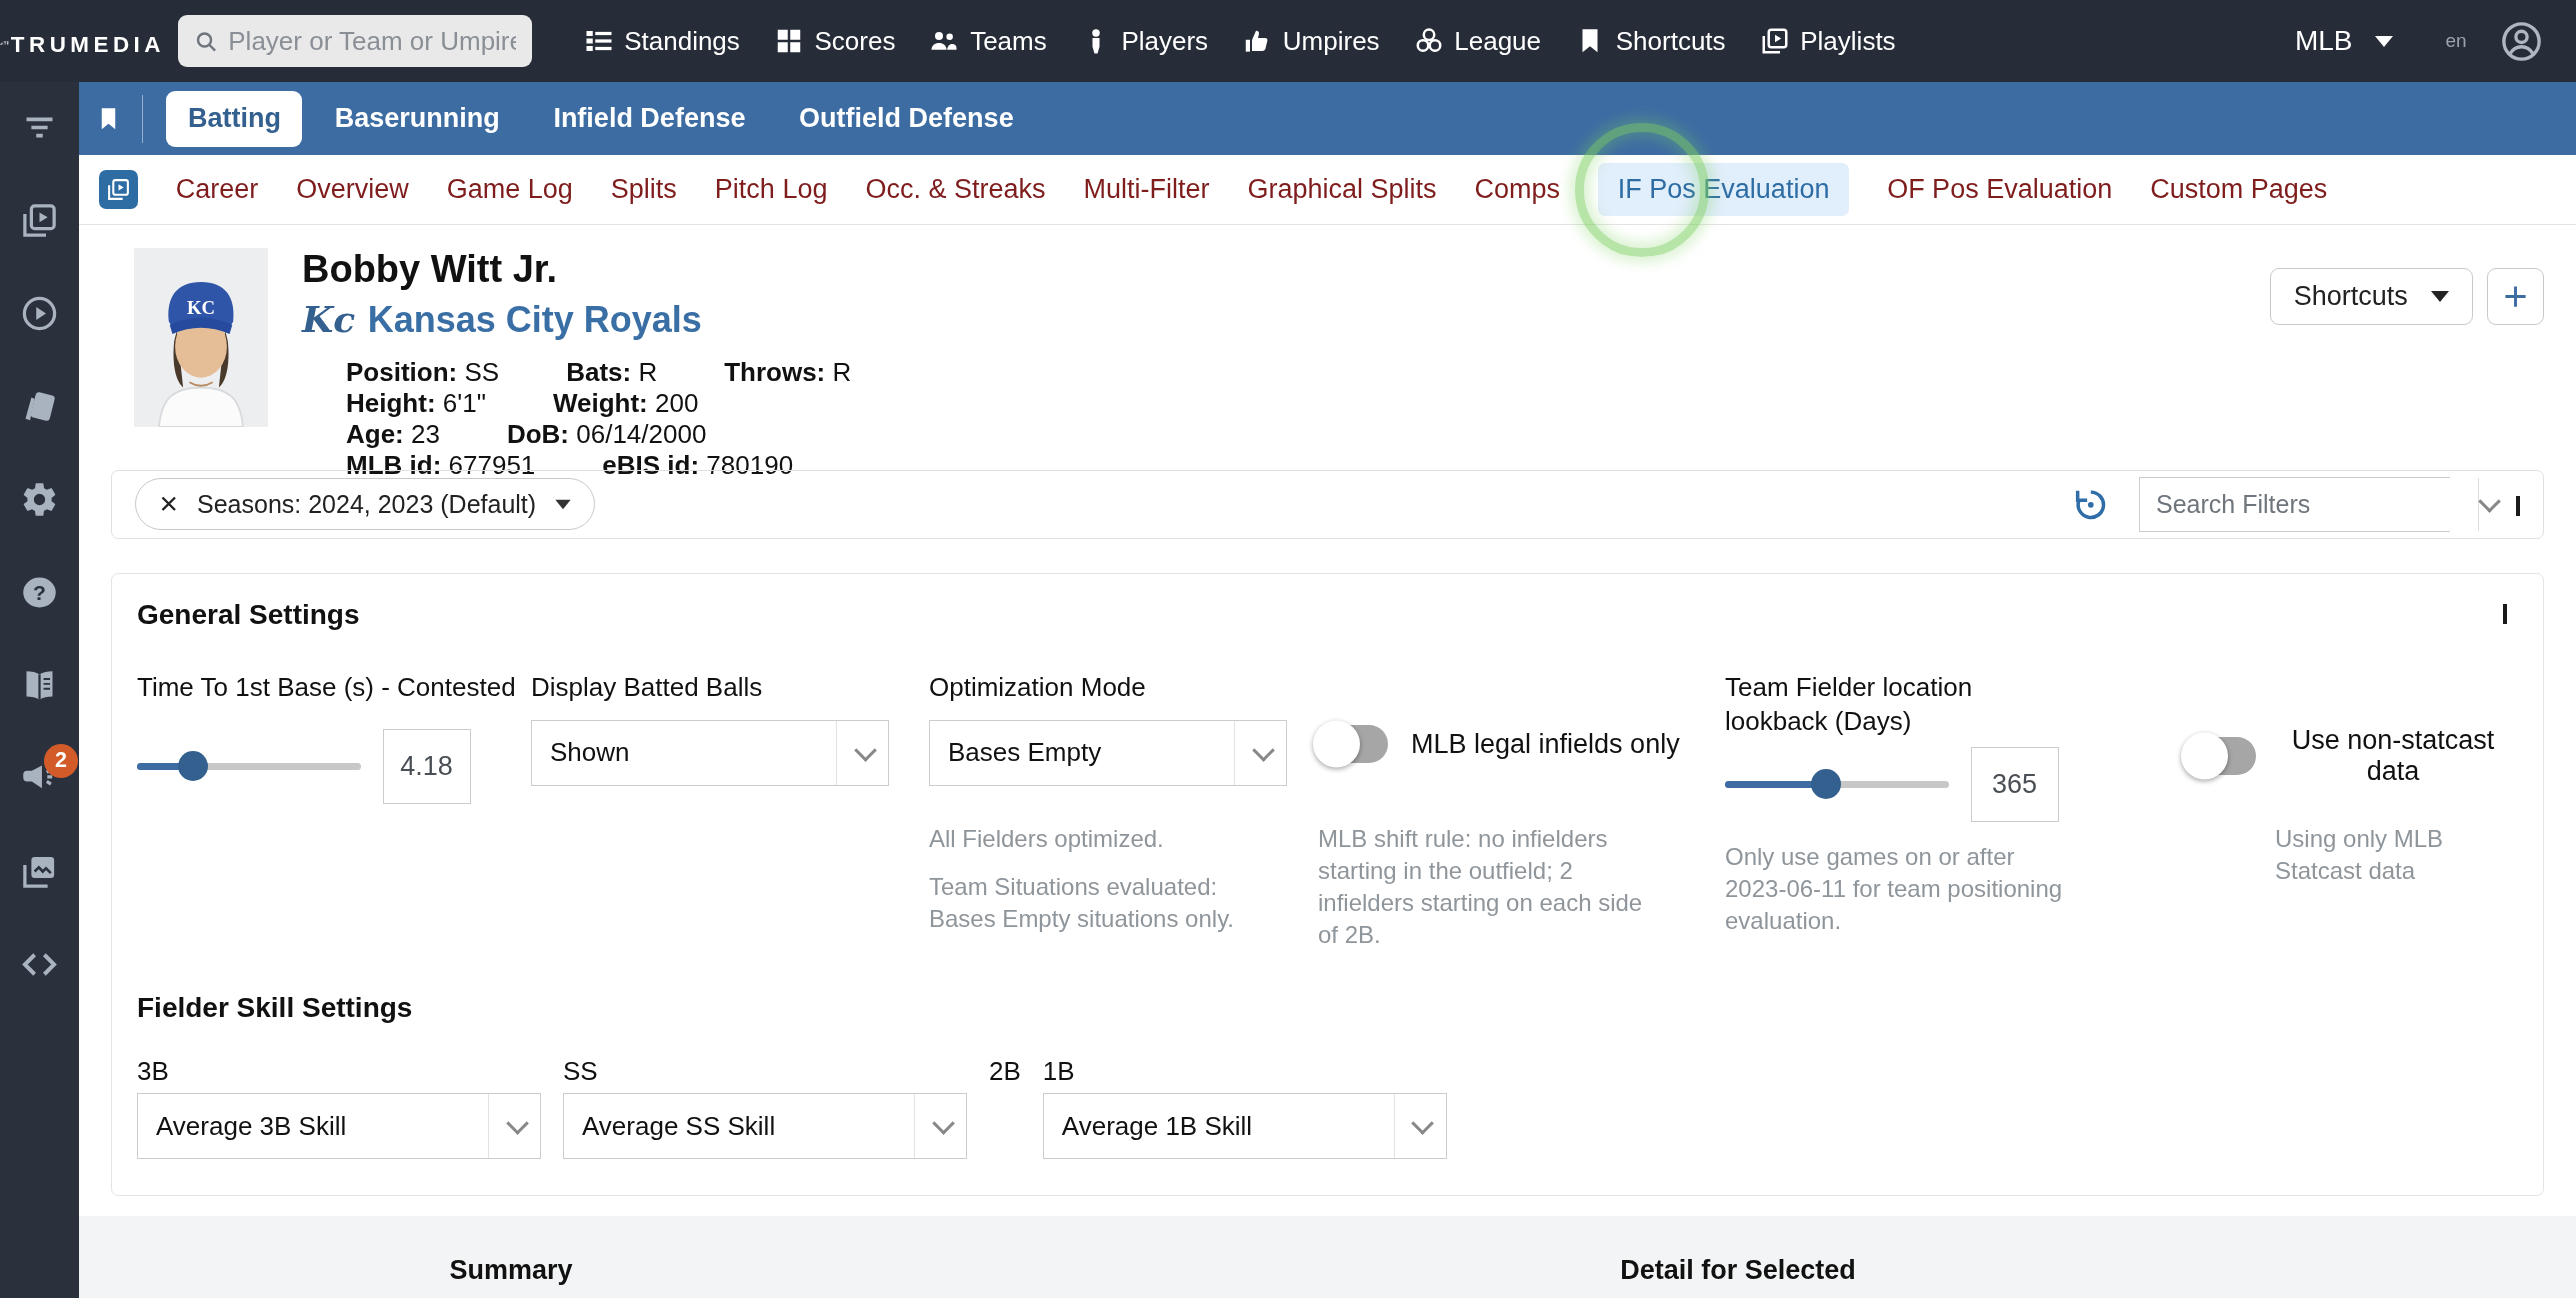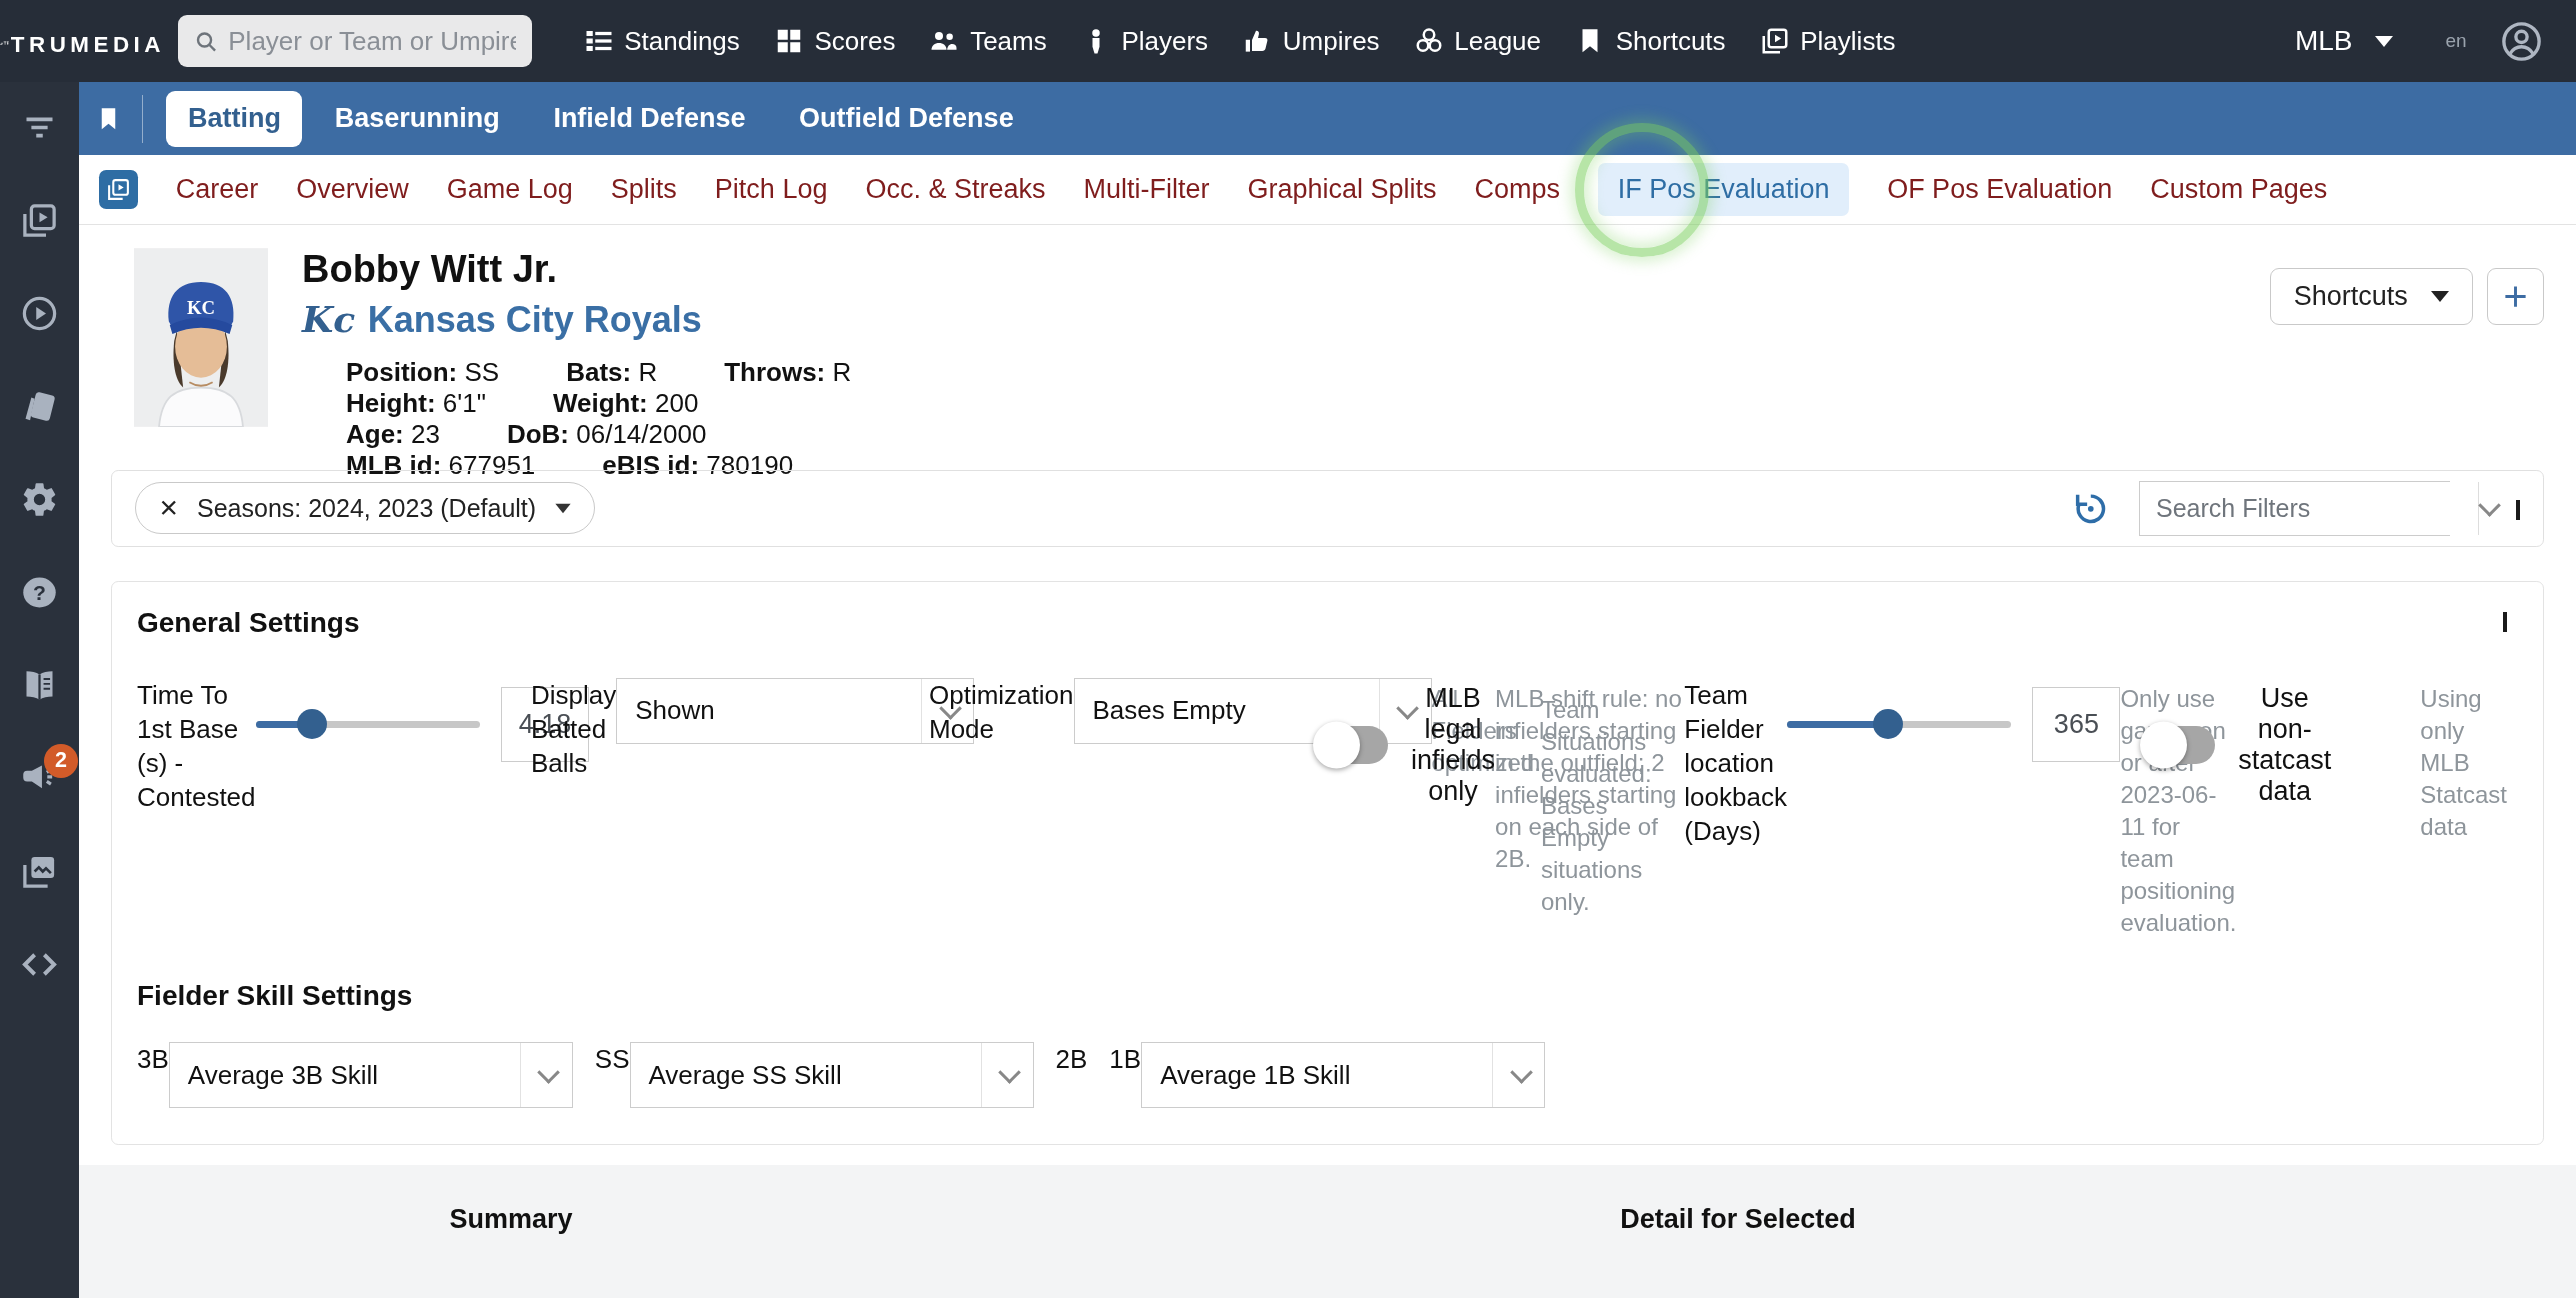--- a/index.html
+++ b/index.html
@@ -61,42 +61,42 @@
   .bio { margin-top:16px; font-size:26px; color:#111; line-height:31px; }
   .bio b { font-weight:bold;margin-left:44px; }
   .bio span.val { margin-right:23px; }
   .head-actions { margin-left:auto; display:flex; gap:14.3px; align-items:flex-start; padding-top:19.7px; }
   .btn { border:1.8px solid #c9c9c9; border-radius:9px; background:#fff; height:57px; display:flex; align-items:center; font-size:27px; color:#222; cursor:pointer; }
   .btn.shortcuts { padding:0 23px; gap:23px; }
   .btn.plus { width:57px; justify-content:center; color:#3d6ca3; }
   .caret-down { width:0; height:0; border-left:9.8px solid transparent; border-right:9.8px solid transparent; border-top:11.6px solid #222; }
 
   
-  .filter-panel { margin:10.7px 32px 0; border:1.8px solid #e0e0e0; border-radius:7.2px; height:77px; display:flex; align-items:center; padding:0 23px; flex:0 0 auto; }
+  .filter-panel { margin:10.7px 32px 0; border:1.8px solid #e0e0e0; border-radius:7.2px; height:69px; display:flex; align-items:center; padding:0 23px; flex:0 0 auto; }
   .chip { border:1.8px solid #c9c9c9; border-radius:27px; height:52px; display:flex; align-items:center; padding:0 21.5px; gap:18px; font-size:25px; font-weight:500; color:#222; cursor:pointer; }
   .chip svg { width:21.5px; height:21.5px; }
   .chip .caret-down { border-top-color:#333; transform:scale(.85); }
   .filter-right { margin-left:auto; display:flex; align-items:center; gap:30px; }
   .hist-icon { width:38px; height:38px; color:#2e6da8; cursor:pointer; }
   .sf-box { width:311px; height:55px; border:1.8px solid #ccc; display:flex; align-items:stretch; }
   .sf-box input { flex:1; border:none; outline:none; font-size:25px; color:#444; padding-left:16px; font-family:"Liberation Sans",sans-serif; }
   .sf-box input::placeholder { color:#6f757c; }
   .sf-dd { width:52px; border-left:1.8px solid #ddd; display:flex; align-items:center; justify-content:center; cursor:pointer; }
   .chev { width:16px; height:16px; border-right:3.6px solid #888; border-bottom:3.6px solid #888; transform:rotate(45deg) translateY(-3.6px); }
   .panel-collapse { margin-left:36px; cursor:pointer; }
   .chev-big { width:18px; height:18px; border-right:4.5px solid #1a1a1a; border-bottom:4.5px solid #1a1a1a; }
   .chev-big.down { transform:rotate(45deg); margin-top:-7.2px; }
   .chev-big.up { transform:rotate(-135deg); margin-top:7.2px; }
 
   
   .settings-panel { margin:34px 32px 0; border:1.8px solid #e3e3e3; border-radius:7.2px; padding:25px 36px 16px 25px; position:relative; flex:0 0 auto; }
   .sp-title { font-size:28px; font-weight:bold; color:#111; }
   .sp-collapse { position:absolute; right:36px; top:30px; }
   .srow { display:flex; margin-top:39px; }
-  .scol { display:flex; flex-direction:row; }
+  .scol { display:flex; flex-direction:column; }
   .c1 { width:394px; } .c2 { width:398px; } .c3 { width:389px; } .c4 { width:407px; } .c5 { width:461px; } .c6 { flex:1; }
   .lbl { font-size:26px; color:#111; min-height:50px; line-height:34px; }
   .c5 .lbl { width:304px; }
   .ctl { min-height:98px; display:flex; align-items:flex-start; }
   .note { font-size:24px; color:#8e959b; line-height:32px; margin-top:5.4px; }
   .note + .note { margin-top:16px; }
   .c3 .note, .c4 .note { max-width:340px; }
   .c5 .note { max-width:349px; }
 
   .select { width:358px; height:66px; border:1.8px solid #ccc; display:flex; align-items:center; cursor:pointer; background:#fff; }

